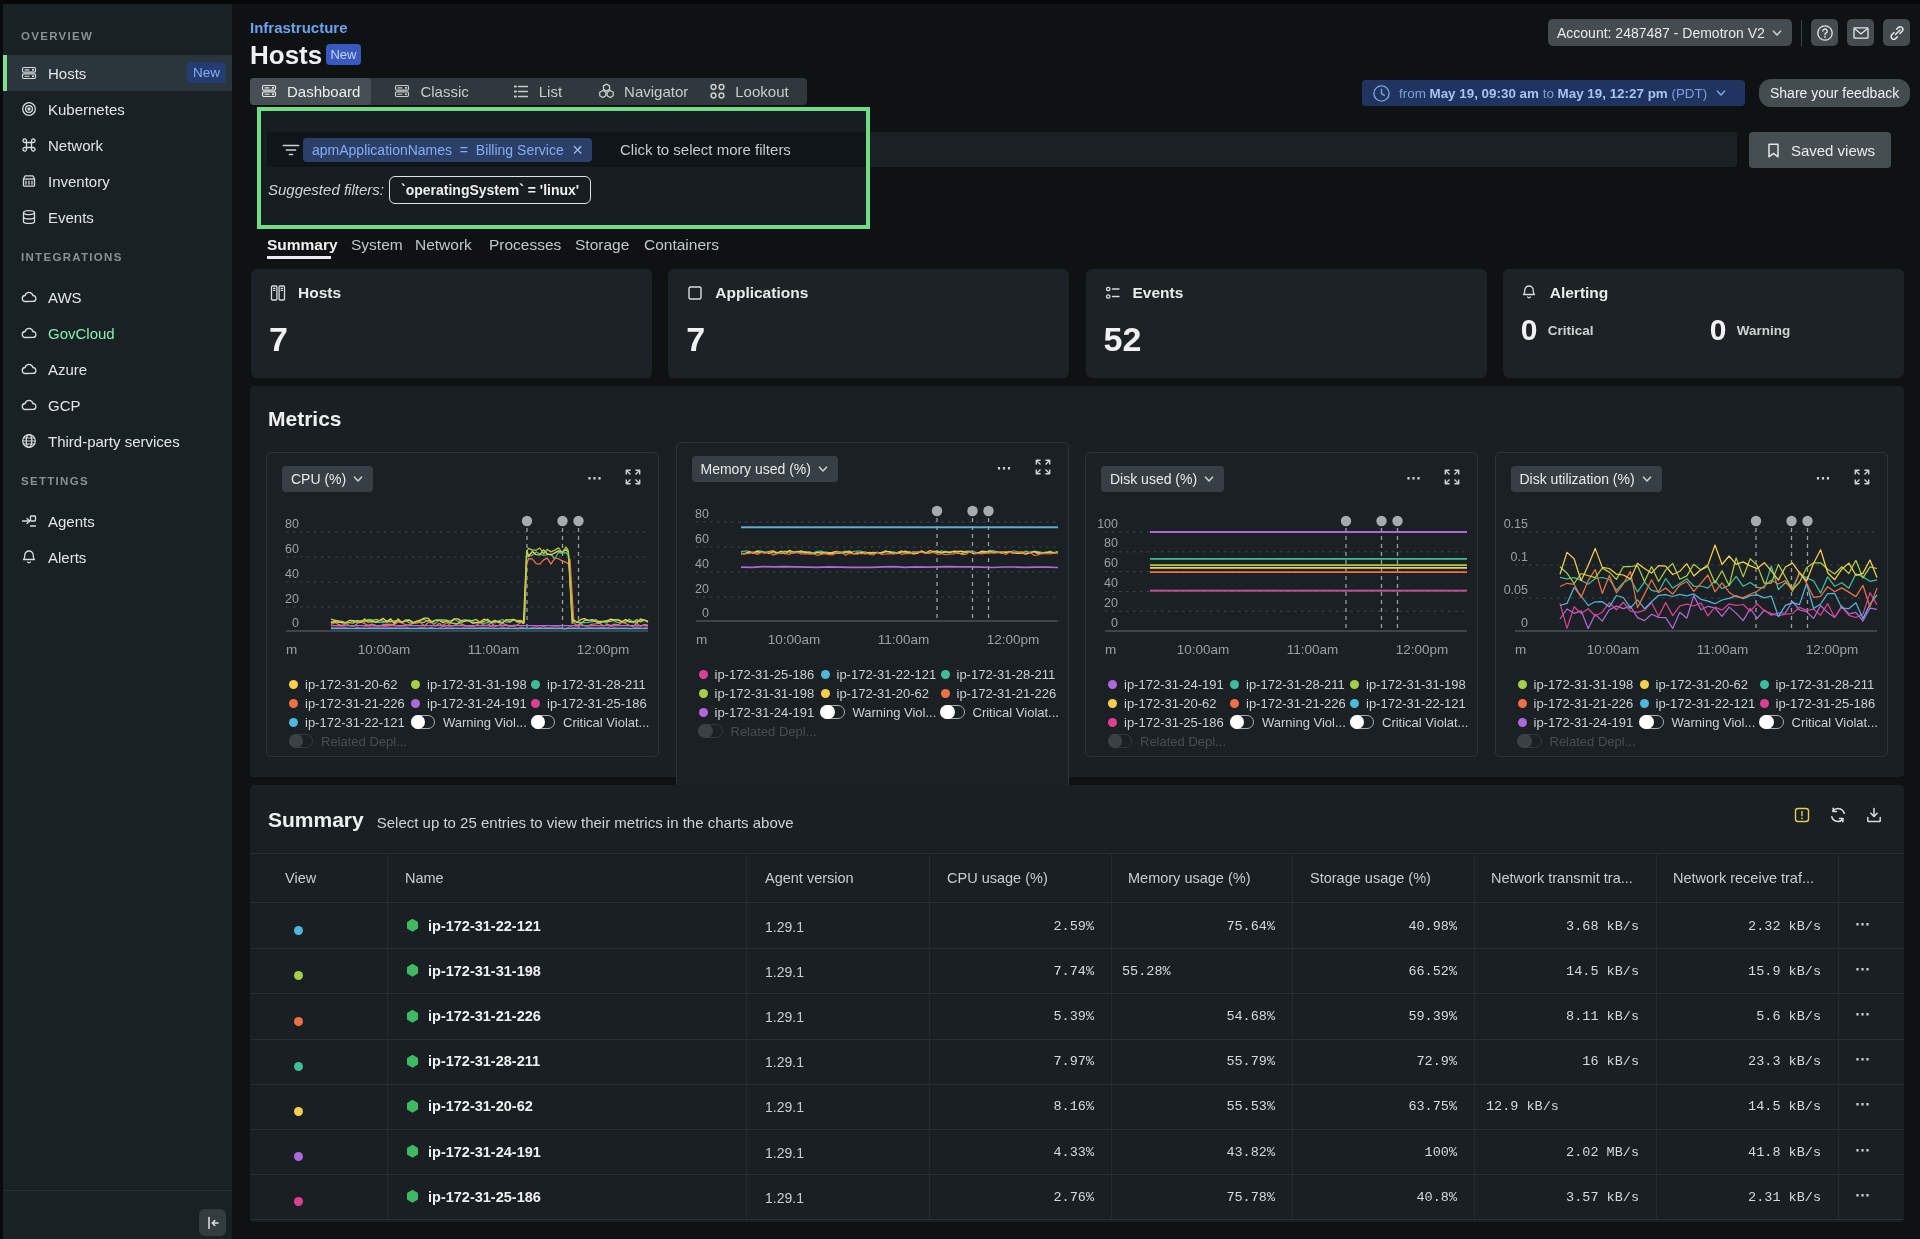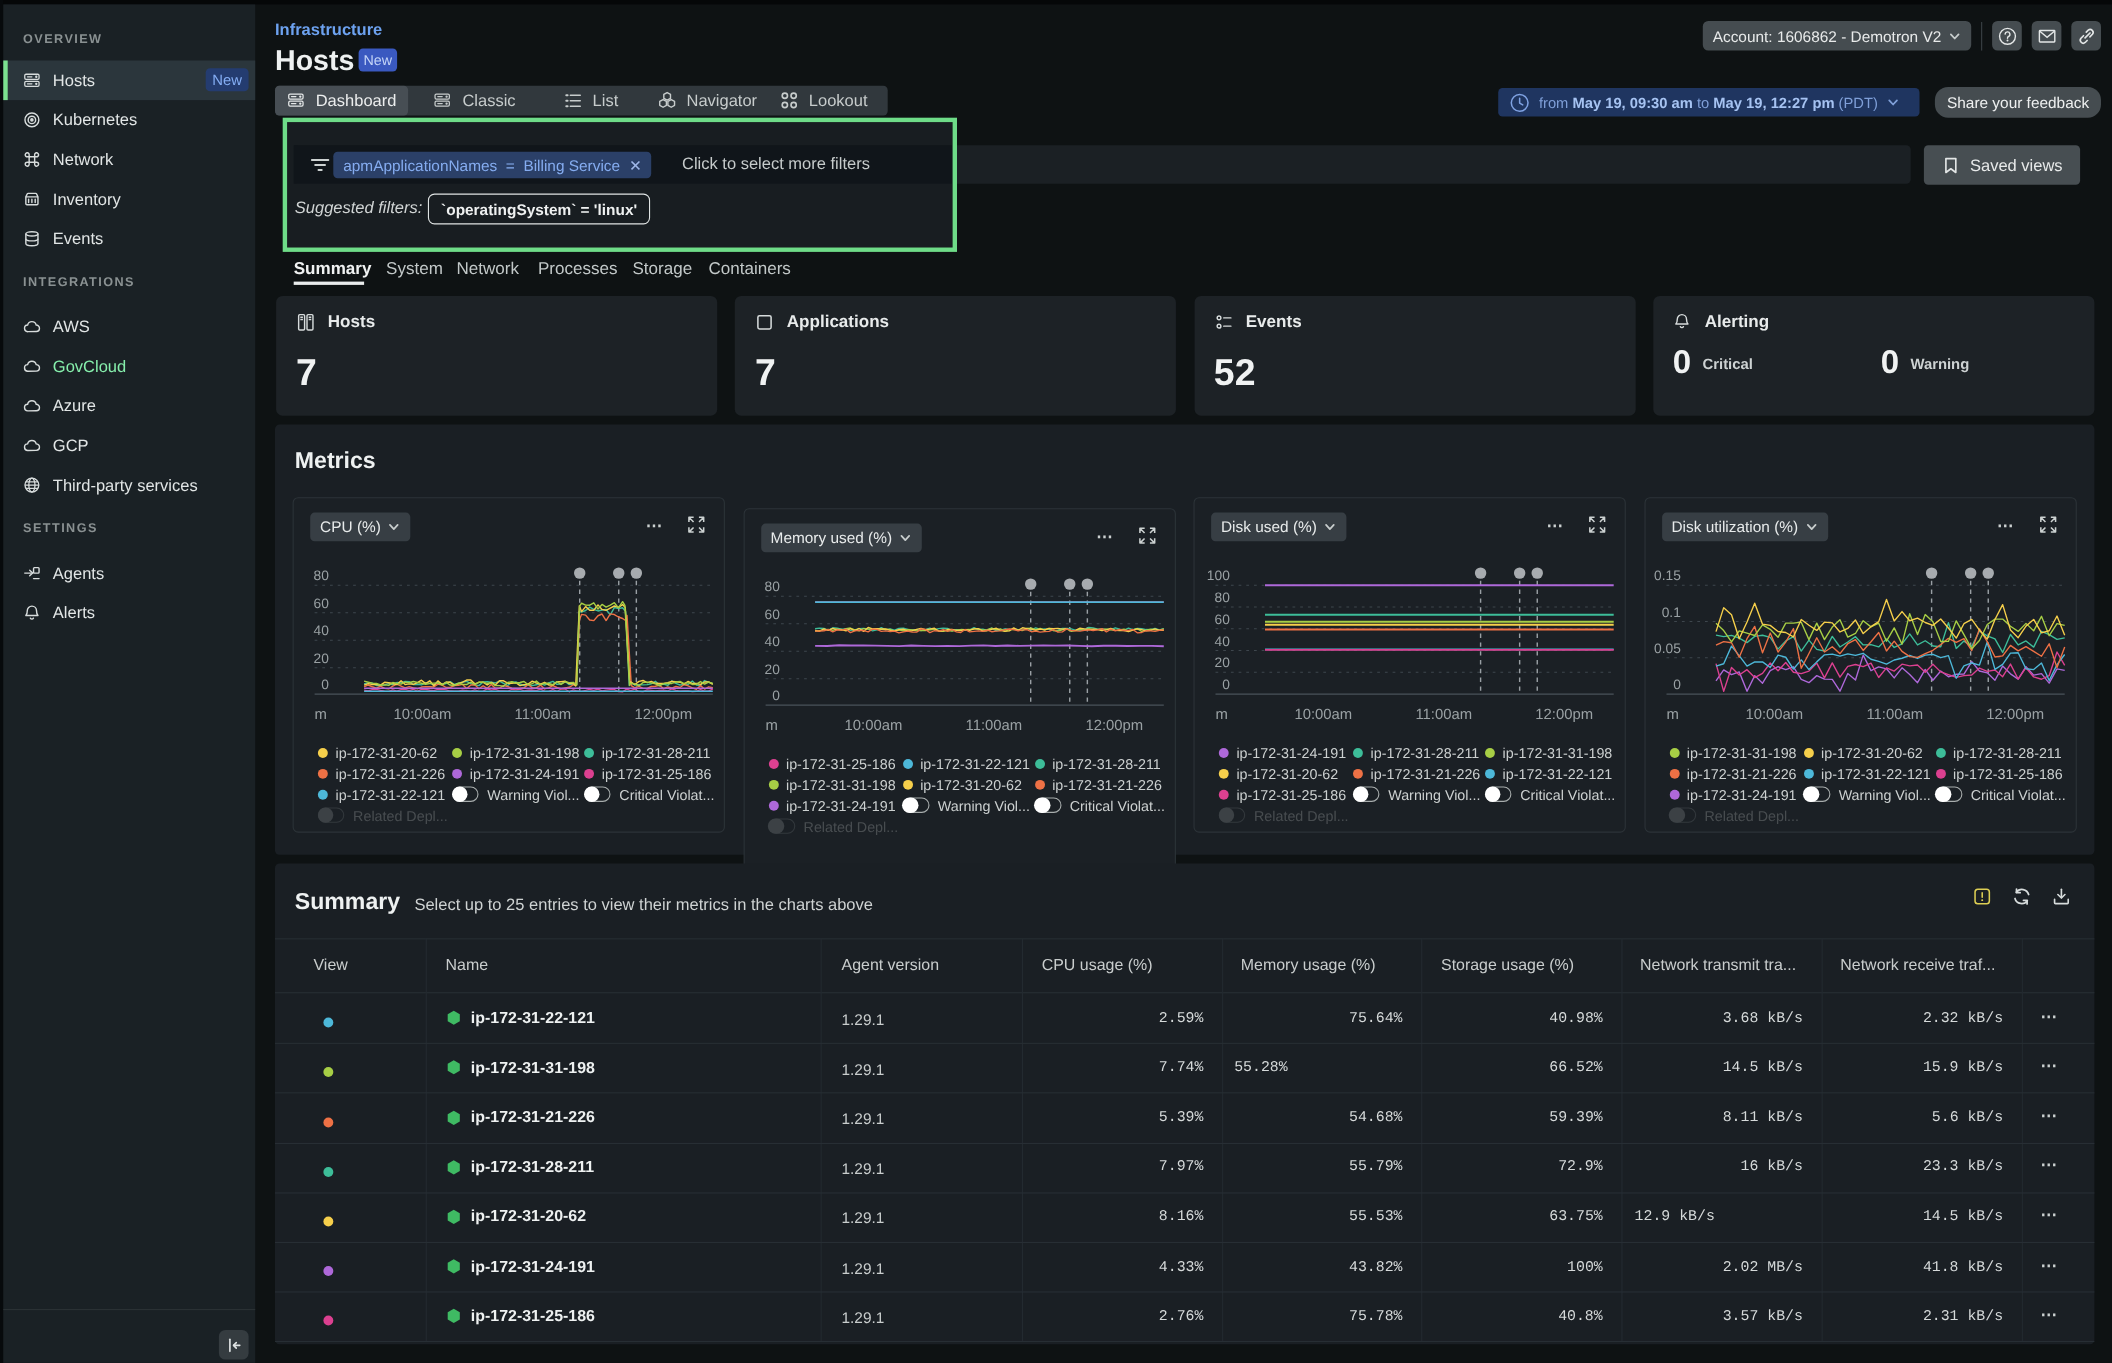--- a/index.html
+++ b/index.html
@@ -151,21 +151,21 @@
           <path d="M13 8H7.5"></path>
           <path d="M9.8 5.5L7.3 8l2.5 2.5" stroke-linejoin="round"></path>
         </g>
       </svg>
     </div>
   </div>
 <div class="abs" style="left:250px;top:19px;font-size:15px;font-weight:bold;color:#6da2f0">Infrastructure</div>
 <div class="abs" style="left:250px;top:40px;font-size:26px;font-weight:bold;color:#eef1f1">Hosts</div>
 <div class="abs" style="left:326px;top:44px;width:35px;height:21px;background:#3a59c0;border-radius:4px;color:#c3d4f7;font-size:13px;text-align:center;line-height:21px">New</div>
 <div class="abs row" style="left:1548px;top:19px;height:27px;padding:0 9px;background:#454c50;border-radius:5px;gap:6px">
-    <span style="font-size:14px;color:#e8eaea;white-space:nowrap">Account: 1606862 - Demotron V2</span>
+    <span style="font-size:14px;color:#e8eaea;white-space:nowrap">Account: 2487487 - Demotron V2</span>
     <svg width="12" height="12" viewBox="0 0 12 12" style="">
       <path d="M2.5 4.2L6 8l3.5-3.8" fill="none" stroke="#c8cdcd" stroke-width="1.6" stroke-linecap="round" stroke-linejoin="round"></path>
     </svg>
   </div>
 <div class="abs" style="left:1801px;top:20px;width:1px;height:26px;background:#3a4246"></div>
 <div class="abs row" style="left:1811px;top:19px;width:27px;height:27px;background:#454c50;border-radius:5px;justify-content:center">
     <svg width="18" height="18" viewBox="0 0 18 18" style="">
       <g fill="none" stroke="#e3e6e6" stroke-width="1.3">
         <circle cx="9" cy="9" r="7.2"></circle>
         <path d="M6.8 7a2.2 2.2 0 1 1 3.1 2.2c-.7.3-.9.8-.9 1.5" stroke-linecap="round"></path>
@@ -441,21 +441,21 @@
         <span style="font-size:13px;color:#ccd0d0">Critical Violat...</span>
       </div>
       <div class="abs row" style="left:22px;top:280px;height:16px;gap:8px;opacity:0.3">
         <span style="display:inline-block;position:relative;width:24px;height:13.5px;flex:none">
           <span style="position:absolute;left:0;top:0;width:24px;height:13.5px;border:1.4px solid #686f72;border-radius:7px;box-sizing:border-box"></span>
           <span style="position:absolute;left:-0.5px;top:-0.5px;width:14.5px;height:14.5px;border-radius:50%;background:#888e90"></span>
         </span>
         <span style="font-size:13px;color:#aeb2b2">Related Depl...</span>
       </div>
     </div>
-    <div class="abs" style="left:425.5px;top:76px;width:393px;height:387px;background:#1b2025;border:1px solid #2c3338;border-radius:5px;overflow:hidden">
+    <div class="abs" style="left:425.5px;top:56px;width:393px;height:387px;background:#1b2025;border:1px solid #2c3338;border-radius:5px;overflow:hidden">
       <div class="abs row" style="left:15px;top:13px;height:26px;background:#373e44;border-radius:4px;padding:0 9px;gap:6px">
         <span style="font-size:14px;color:#e8ebeb">Memory used (%)</span>
         <svg width="12" height="12" viewBox="0 0 12 12" style="">
           <path d="M2.5 4.2L6 8l3.5-3.8" fill="none" stroke="#c8cdcd" stroke-width="1.6" stroke-linecap="round" stroke-linejoin="round"></path>
         </svg>
       </div>
       <div class="abs" style="left:320px;top:16px;font-size:15px;font-weight:bold;color:#ccd1d1;letter-spacing:1px">⋯</div>
       <div class="abs" style="left:357px;top:15px"><svg width="18" height="18" viewBox="0 0 18 18" style="">
           <g stroke="#ccd1d1" stroke-width="1.4" fill="none" stroke-linejoin="round">
             <path d="M6.6 2.3H2.3v4.3M2.5 2.5l4 4"></path>

